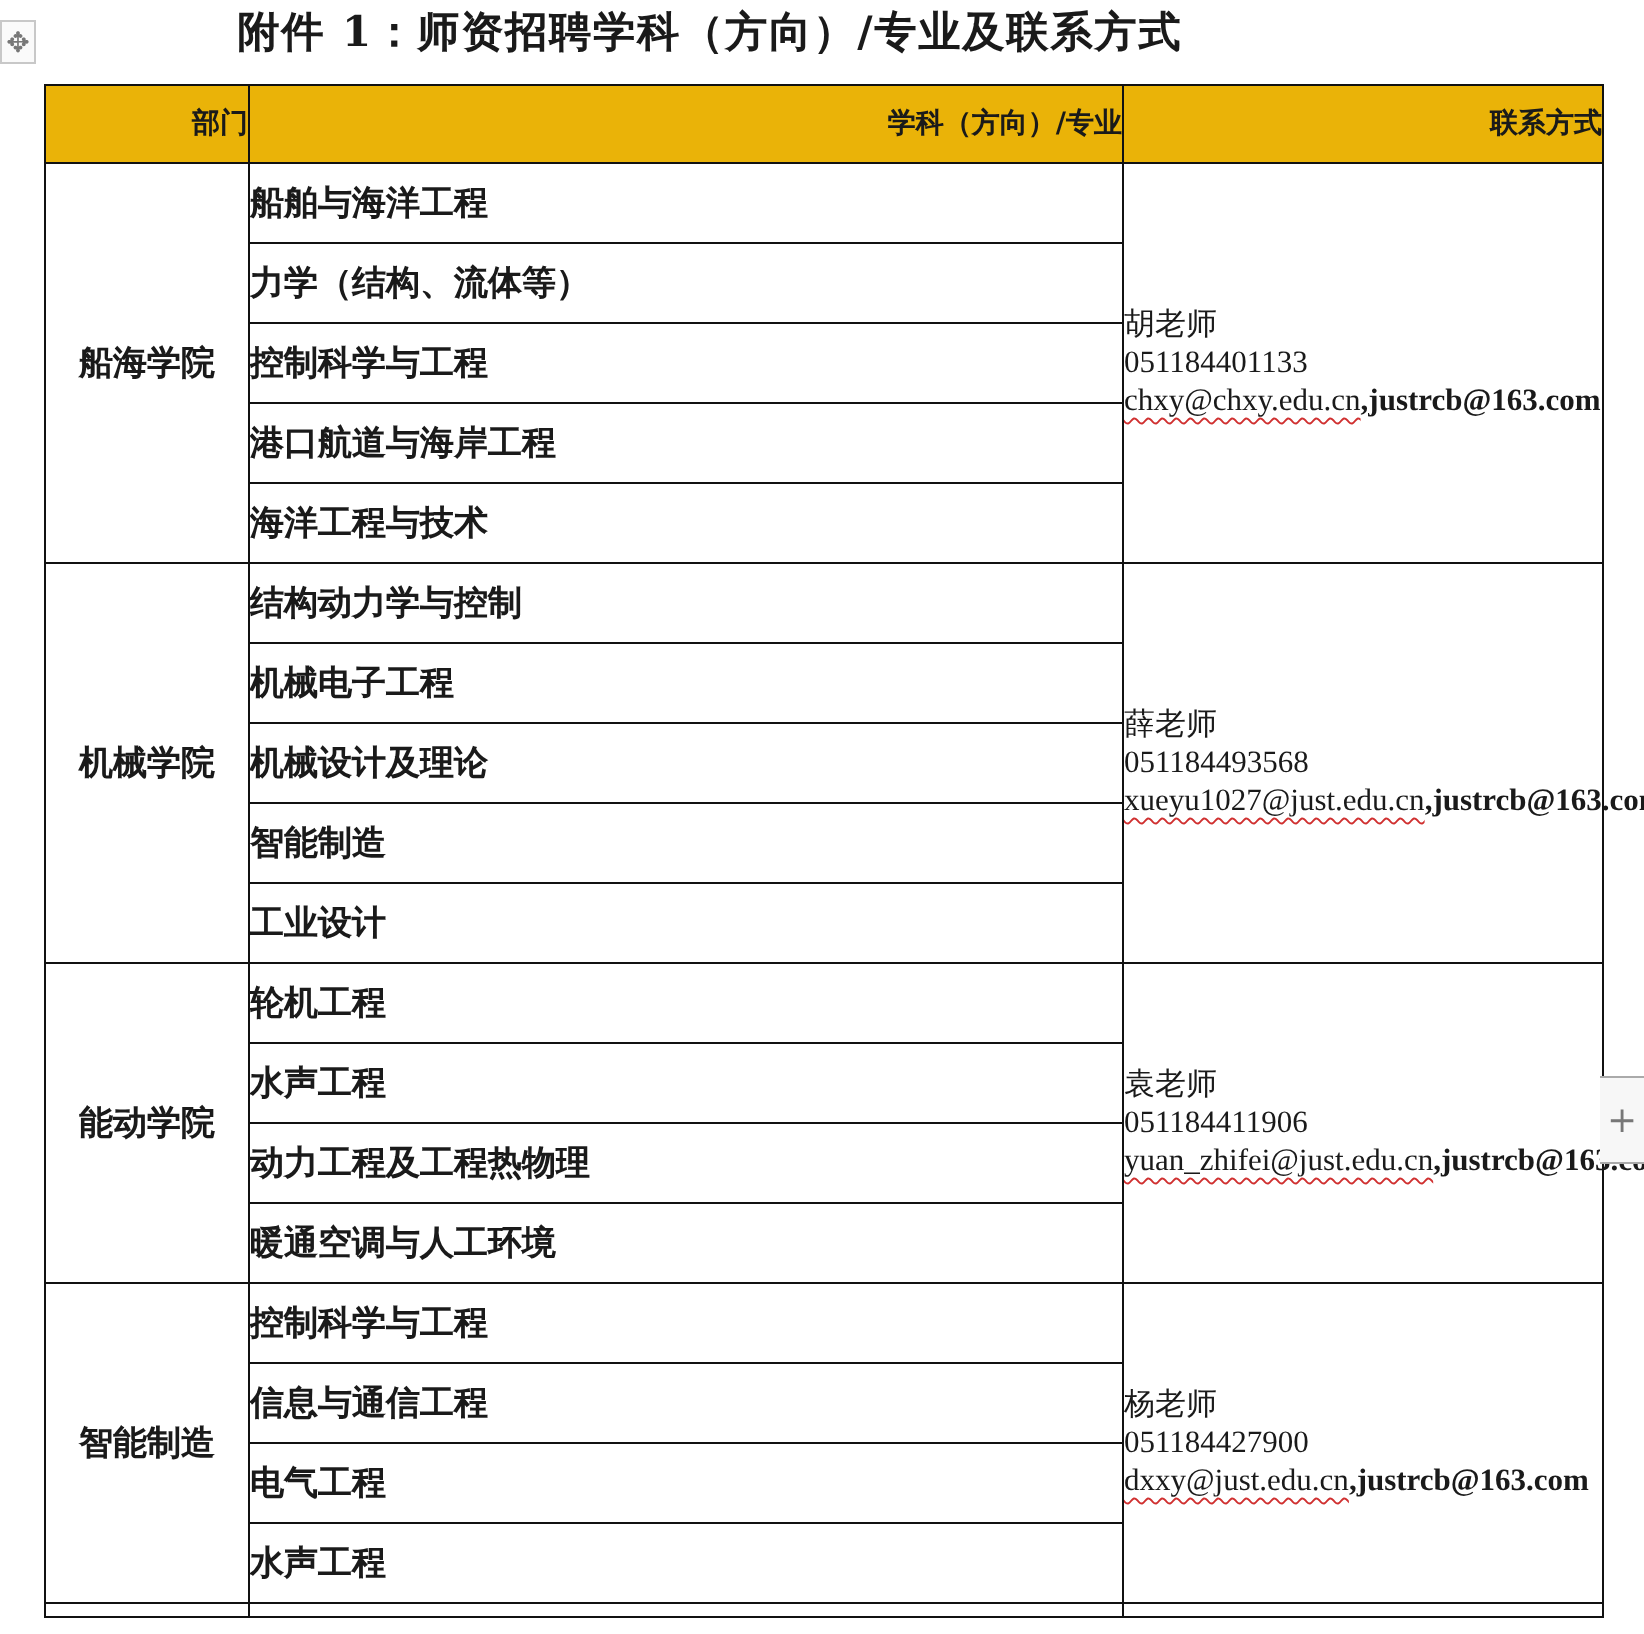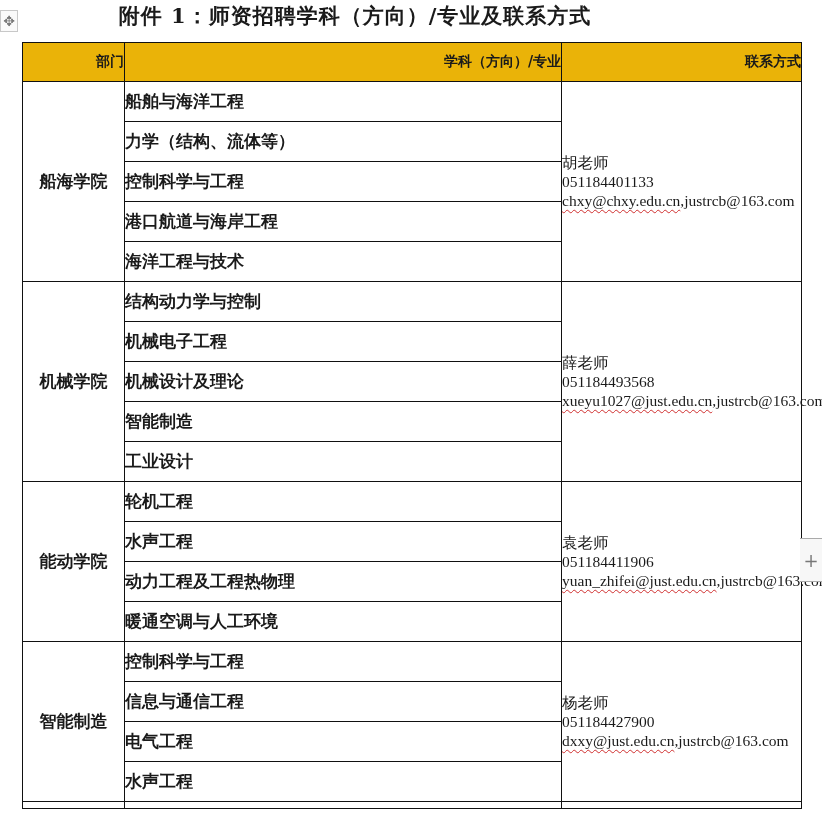--- a/index.html
+++ b/index.html
@@ -16,21 +16,21 @@
     table.main { position: absolute; left: 22px; top: 42px; border-collapse: collapse; table-layout: fixed;
                  width: 779px; }
     table.main td, table.main th { border: 1.5px solid #111; padding: 0; }
     th { background: #eab308; height: 38px; font-size: 14px; font-weight: bold; text-align: right; }
     td.dept { text-align: center; font-size: 17px; vertical-align: middle; font-weight: bold; }
     td.subj { height: 39px; font-size: 17px; padding-left: 9px; vertical-align: middle; font-weight: bold; }
     td.contact { font-size: 15.5px; padding: 0 8px; vertical-align: middle; line-height: 19px;
                  font-family: "Liberation Serif", "DejaVu Serif", serif; }
     .contact .name { font-family: Liberation Serif, serif; font-size: 15.5px; }
     .email-a { text-decoration: underline wavy #d03030; text-decoration-thickness: 1px; text-underline-offset: 3px; }
-    .email-b { font-weight: normal; }
+    .email-b { font-weight: bold; }
     .bottom-cut { height: 6px; }
   </style>
 </head>
 <body>
 
 <div class="move-handle">✥</div>
 <div class="title">附件 1：师资招聘学科（方向）/专业及联系方式</div>
 
 <table class="main">
   <colgroup>

